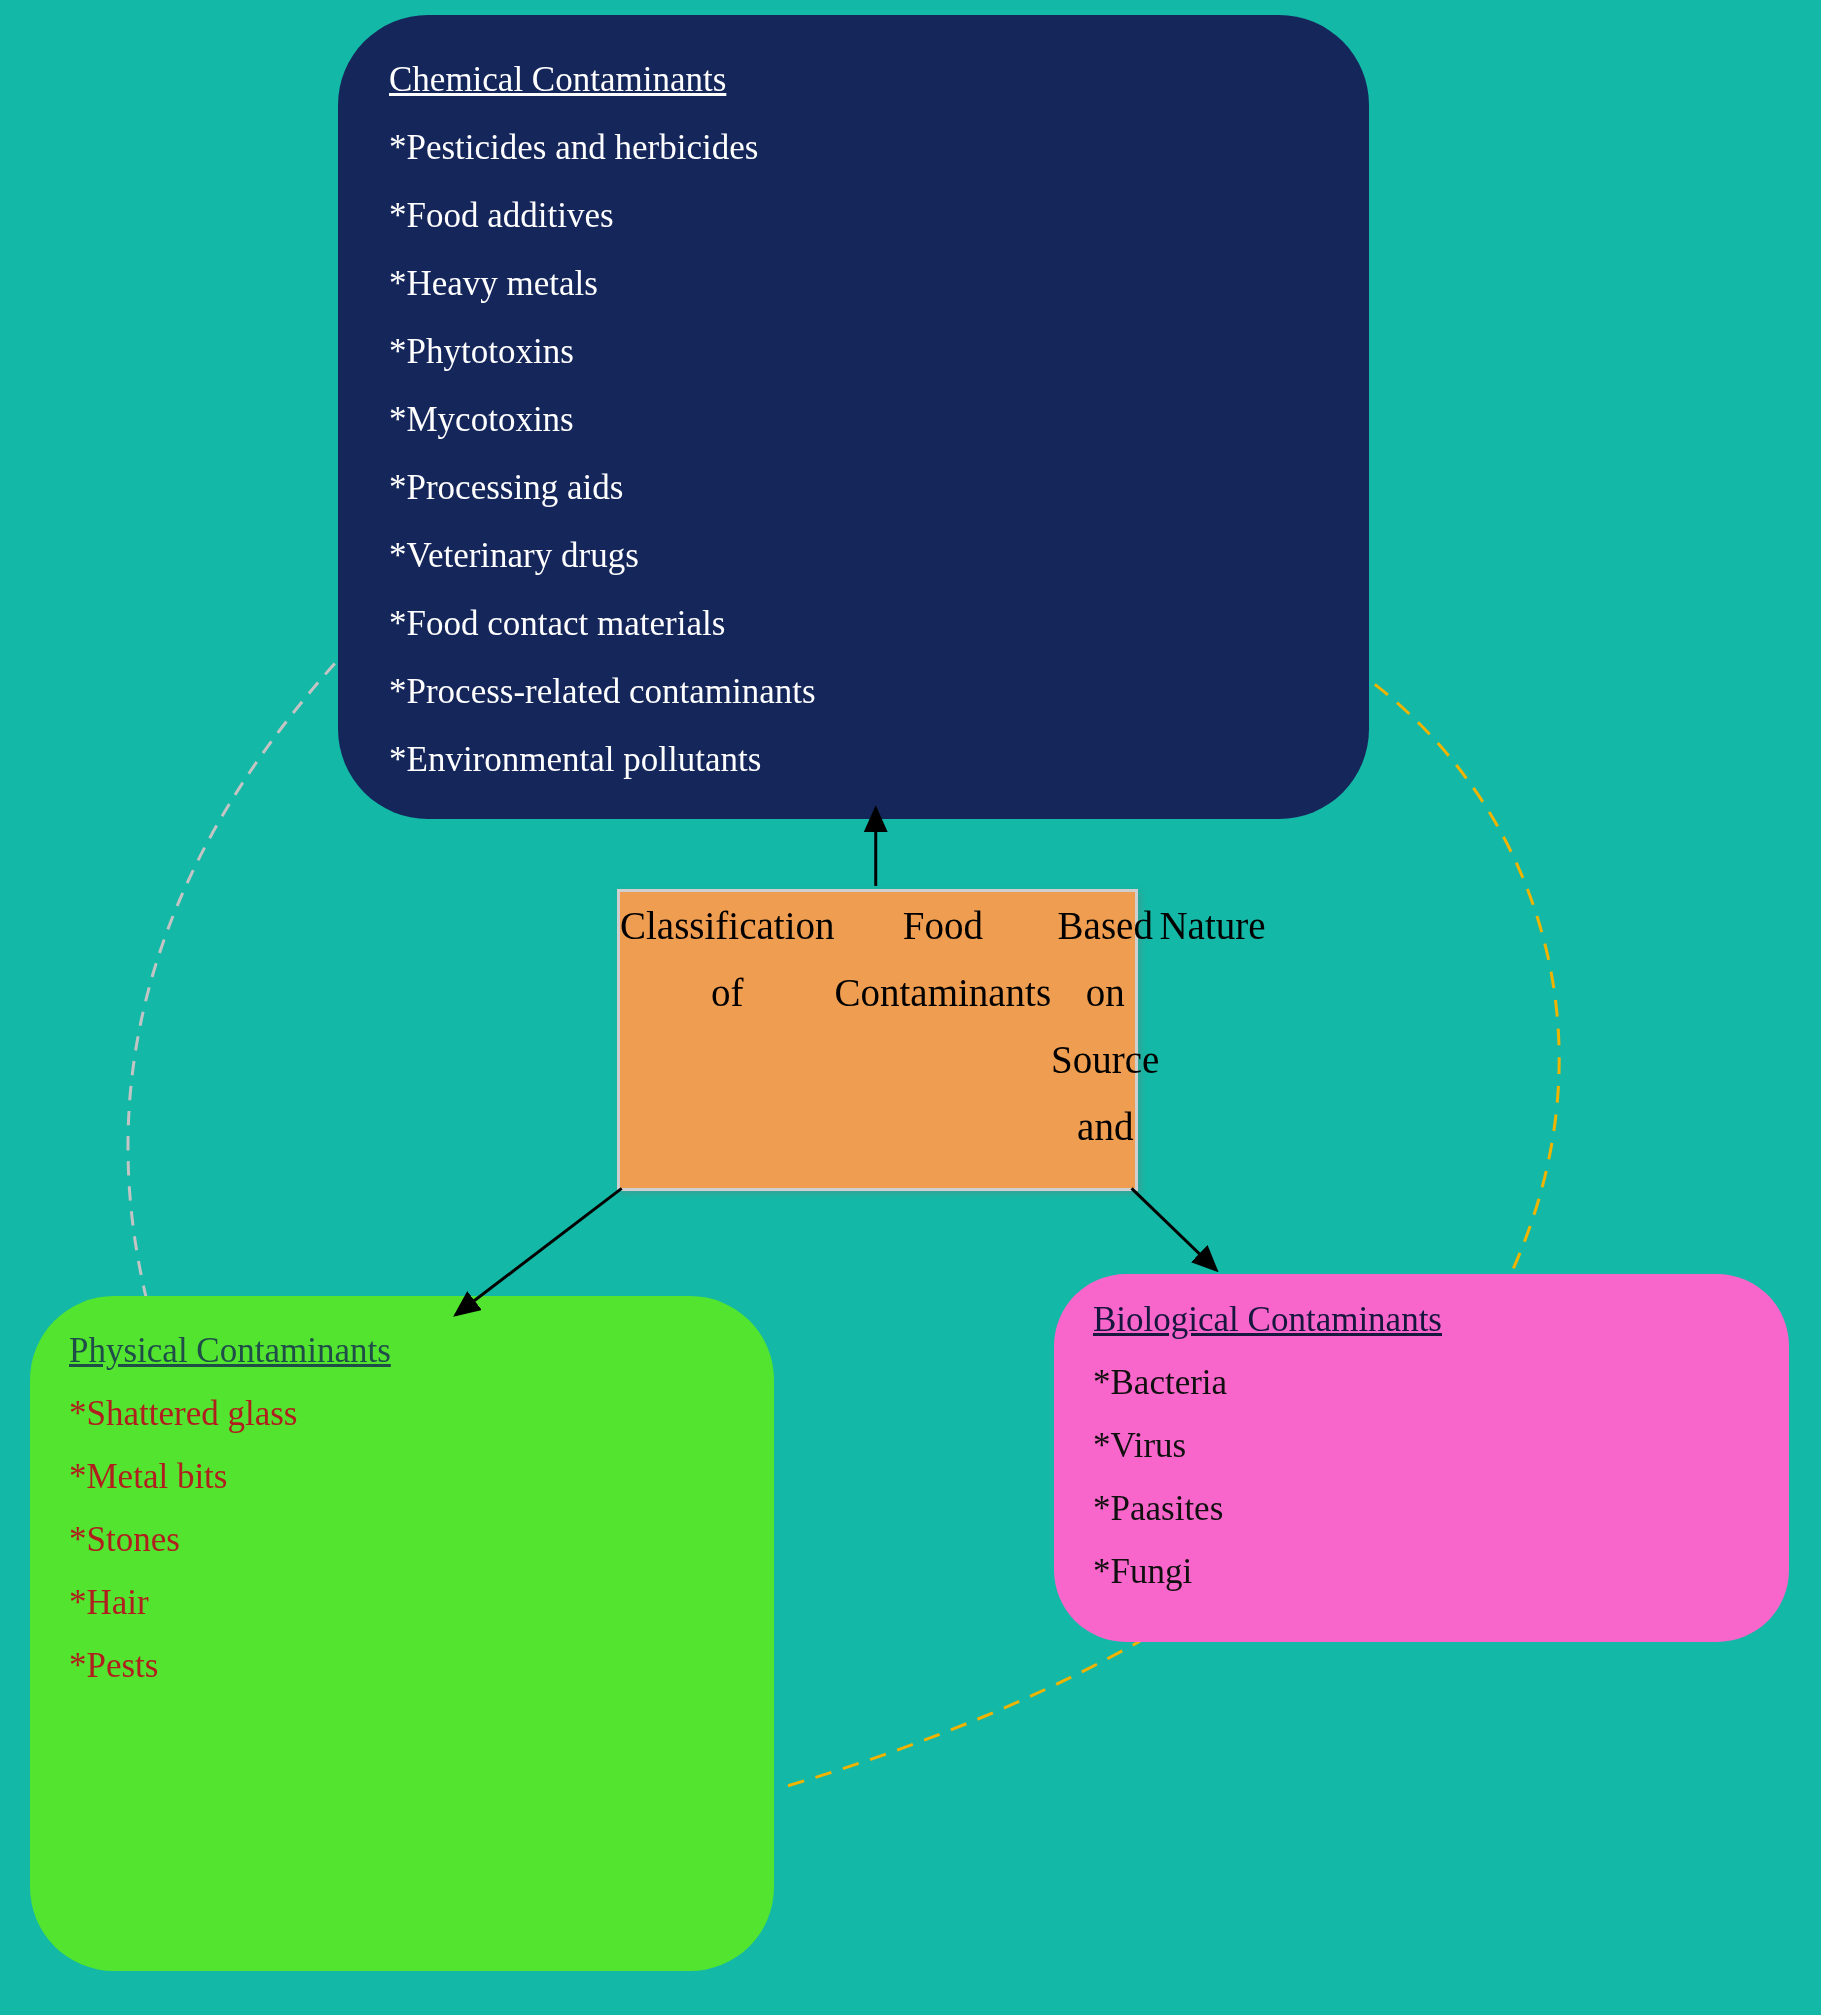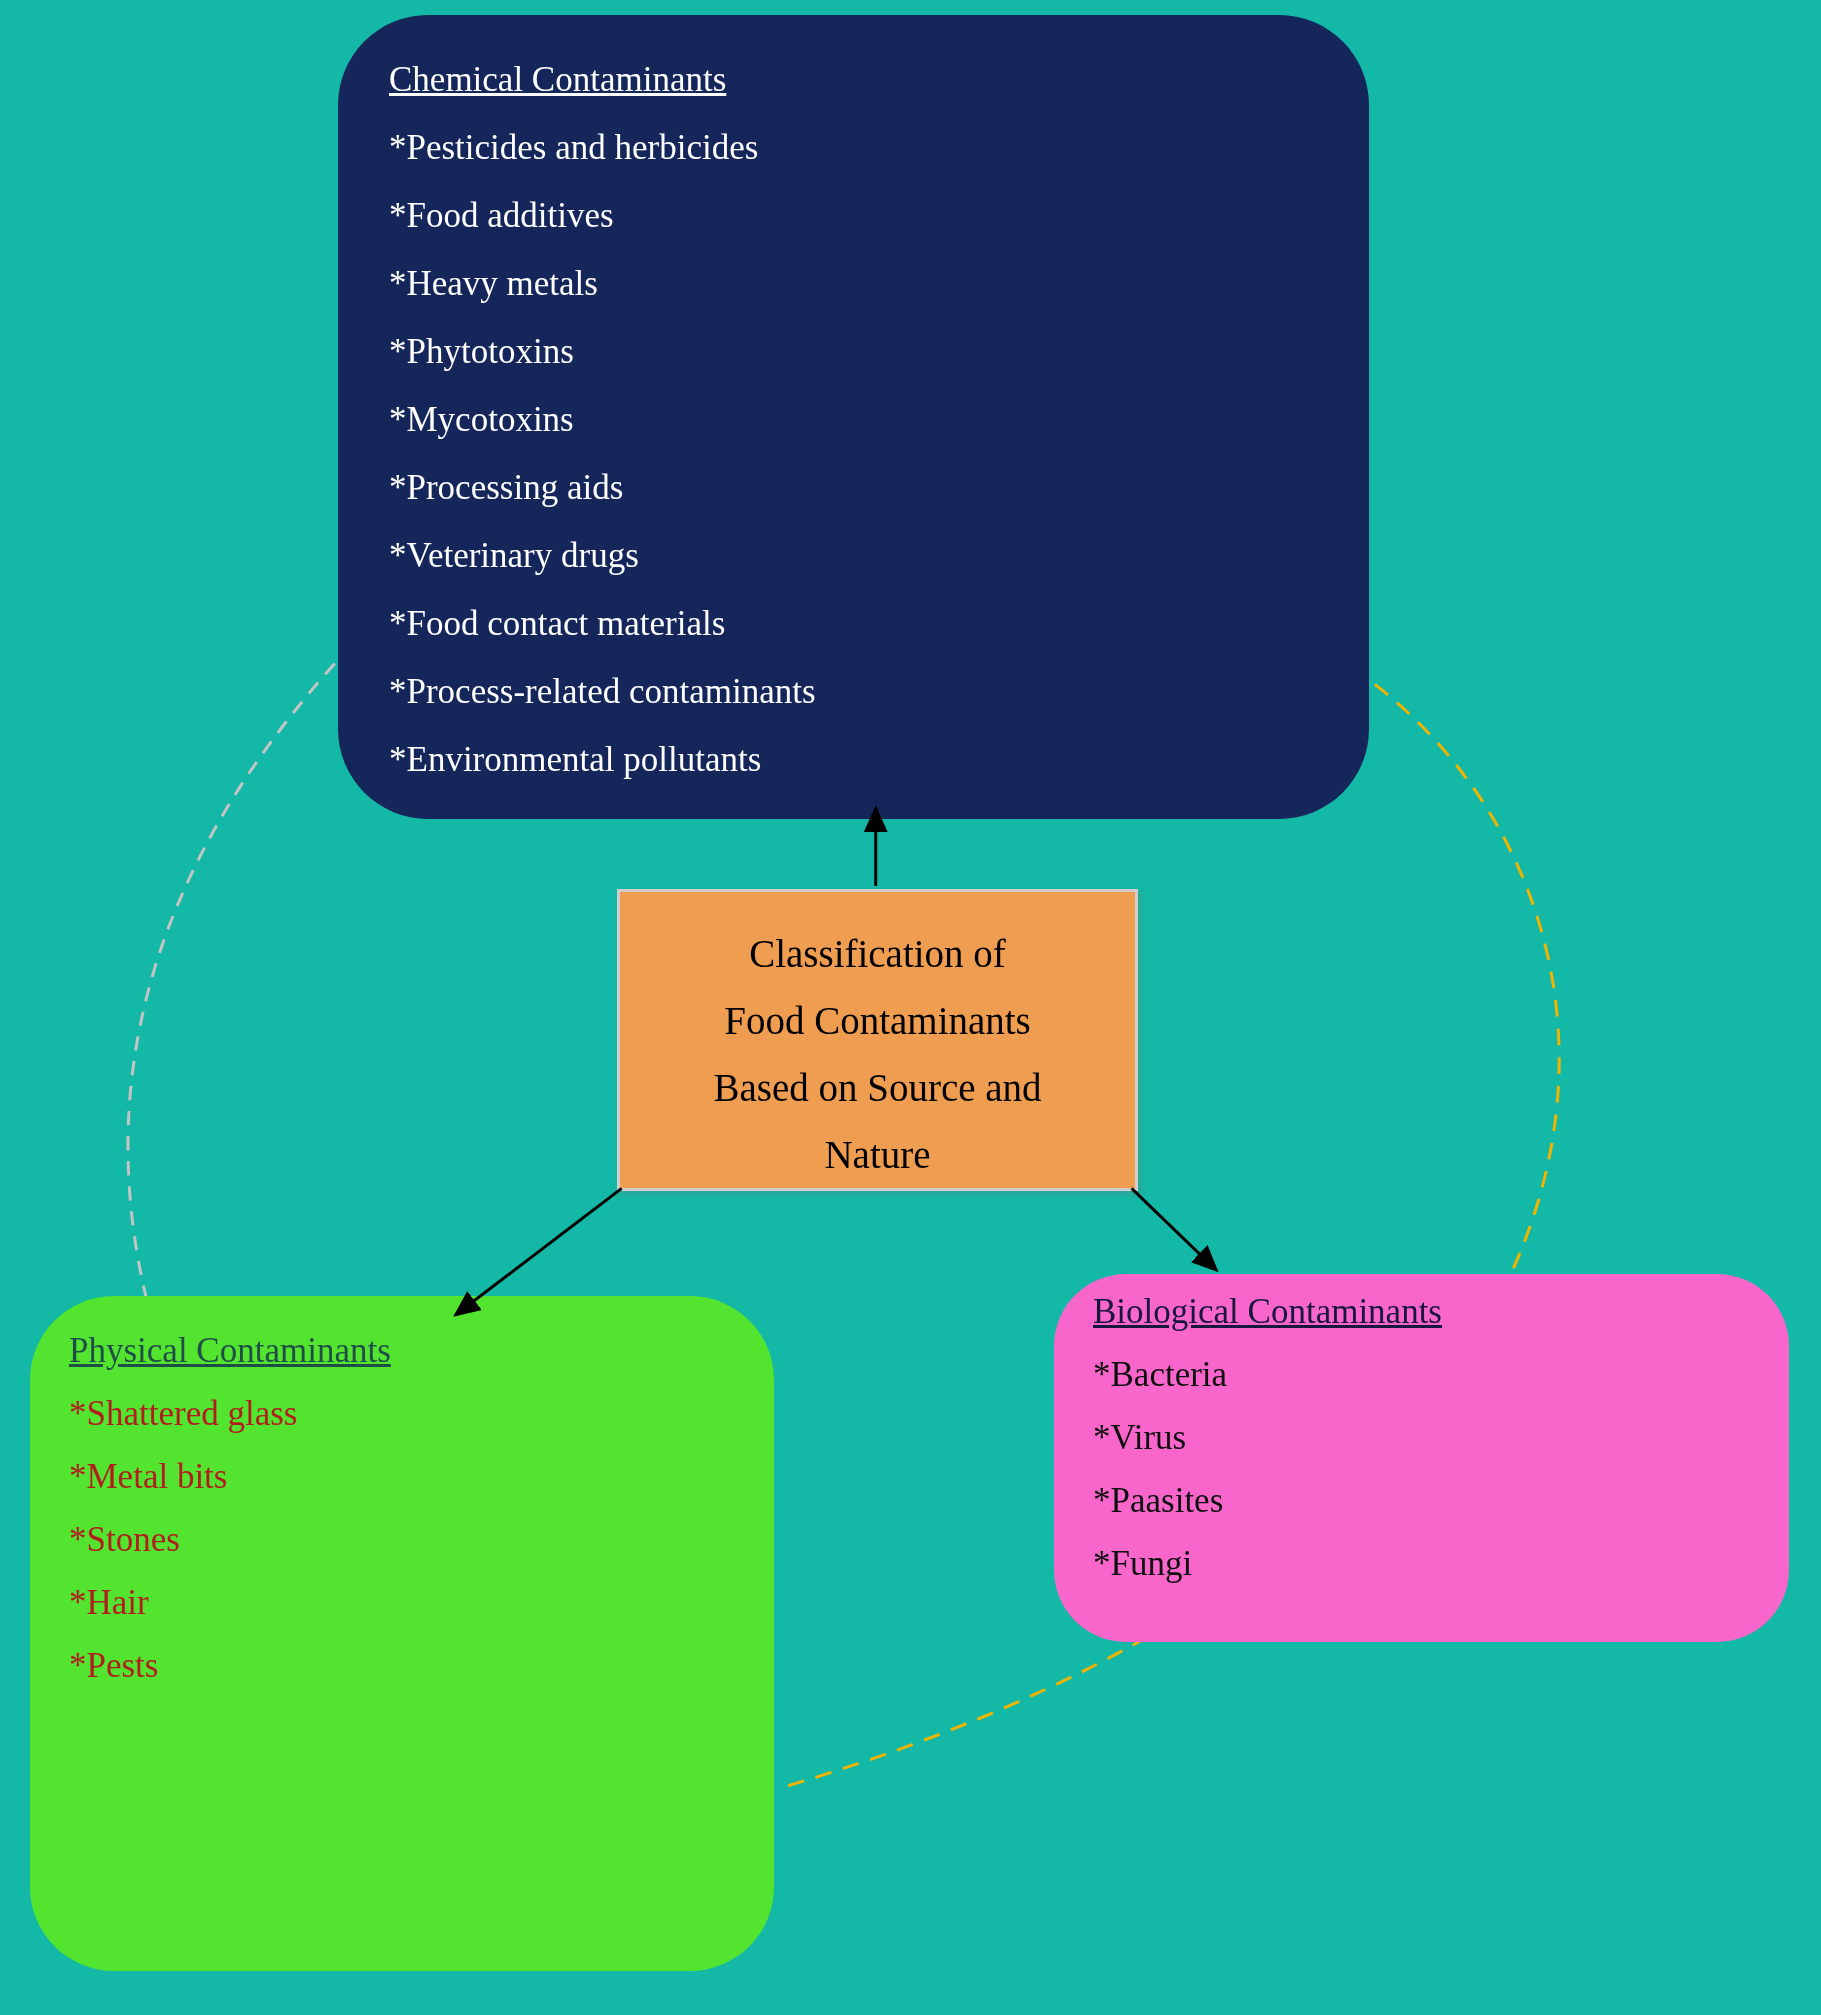--- a/index.html
+++ b/index.html
@@ -19,38 +19,38 @@
     background:#15265B;border-radius:90px;
     color:#ffffff;font-size:35px;line-height:68px;
     padding:31px 36px 0 51px;
   }
   
   .center-box{
     left:617px;top:889px;width:521px;height:302px;
     background:#EF9D50;border:3.6px solid #cfcfcf;
     box-shadow:3px 3px 6px rgba(120,120,120,.35);
     color:#000000;font-size:39px;line-height:67px;
-    display:flex;flex-direction:column;justify-content:flex-end;
+    display:flex;flex-direction:row;justify-content:space-between;
     text-align:center;
   }
   
   .phys{
     left:30px;top:1296px;width:744px;height:675px;
     background:#53E42F;border-radius:84px;
     font-size:35px;line-height:63px;
     padding:23px 18px 0 39px;
   }
   .phys .heading{color:#1F4E49;}
   .phys .item{color:#B01E1E;}
   
   .bio{
     left:1054px;top:1274px;width:735px;height:368px;
     background:#F966CB;border-radius:72px;
     font-size:35px;line-height:63px;
-    padding:6px 18px 0 39px;
+    padding:14px 18px 0 39px;
   }
   .bio .heading{color:#16163F;}
   .bio .item{color:#101010;}
 </style>
 </head>
 <body>
 
 <div class="canvas">
 
   <svg class="layer" style="z-index:1" viewBox="0 0 3048 3371" width="1822" height="2015">

